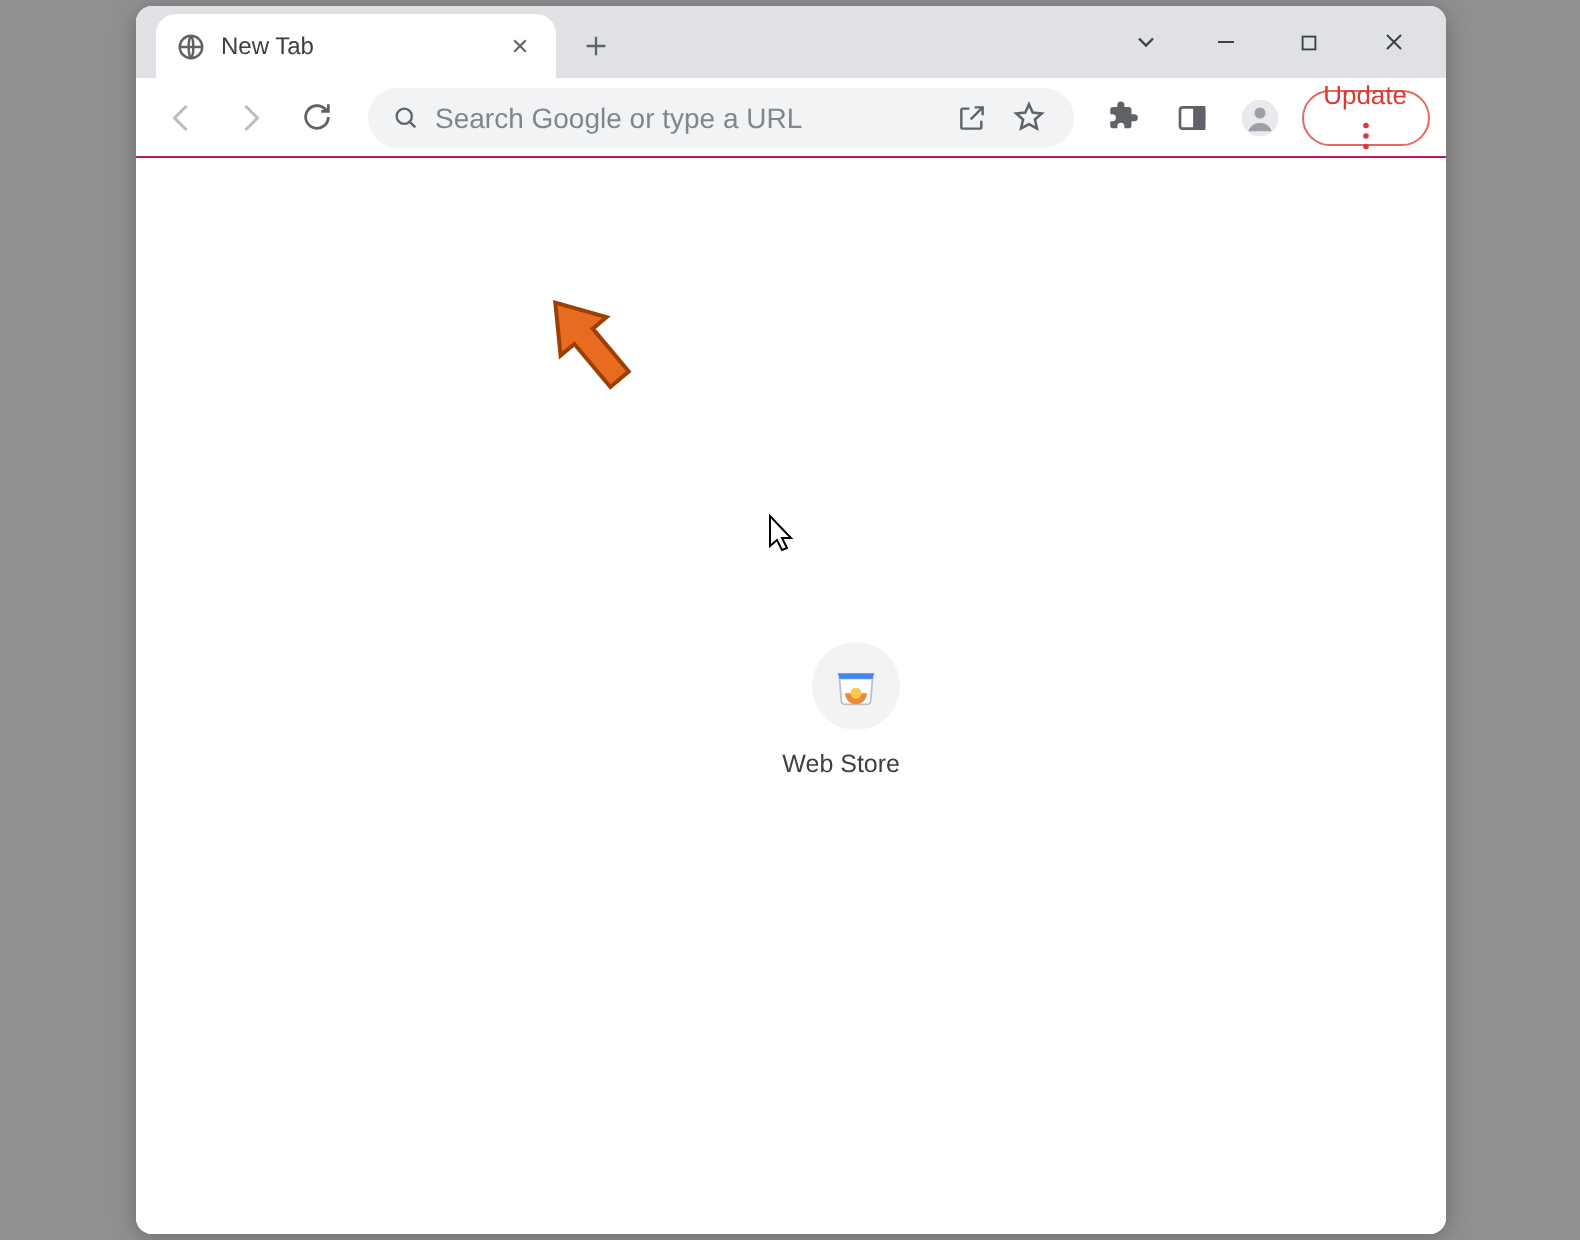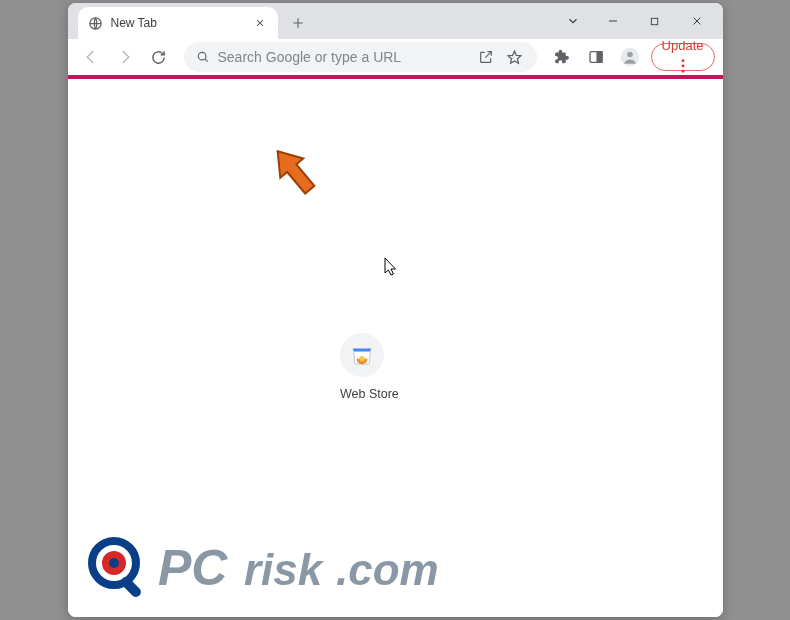--- a/index.html
+++ b/index.html
@@ -53,21 +53,21 @@
     width:40px; height:30px; display:flex; align-items:center; justify-content:center;
     color:#3c4043; cursor:pointer;
   }
   .winbtn.tabsearch { width:36px; }
 
   
   .toolbar {
     height:40px; background:#fff;
     display:flex; align-items:center;
     padding:0 8px; gap:4px;
-    border-bottom:4px solid #be185d;
+    border-bottom:1px solid #be185d;
   }
   .tbtn {
     width:30px; height:30px; display:flex; align-items:center; justify-content:center;
     color:#5f6368; border-radius:50%; cursor:pointer;
   }
   .tbtn.disabled { color:#b9bcc1; cursor:default;}
   .omnibox {
     flex:1; height:30px; background:#f1f3f4;
     border-radius:15px; display:flex; align-items:center;
     padding:0 12px; gap:8px; margin:0 6px;
@@ -88,22 +88,22 @@
     margin-left:2px;
     flex-direction:column;
   }
   .update-btn .menudots { color:#d93a32; }
 
   
   .content {
     flex:1; background:#fff; position:relative;
   }
   .shortcut {
-    position:absolute; left:50%; top:254px; transform:translateX(-50%);
-    width:110px; display:flex; flex-direction:column; align-items:flex-start; gap:10px;
+    position:absolute; left:50%; top:242px; transform:translateX(-50%);
+    width:110px; display:flex; flex-direction:column; align-items:flex-end; gap:10px;
     cursor:pointer;
   }
   .shortcut .circle {
     width:44px; height:44px; border-radius:50%;
     background:#f1f3f4; display:flex; align-items:center; justify-content:center;
   }
   .shortcut .label { font-size:12.5px; color:#3c4043; }
 
   .cursor-arrow {
     position:absolute; left:316px; top:178px; width:14px; height:20px;
@@ -265,33 +265,15 @@
     </div>
 
     <div class="annotation-arrow">
       <svg width="62" height="62" viewBox="0 0 62 62">
         <g transform="rotate(-40 31 31)">
           <path d="M31 4 L46 26 L37 26 L37 54 L25 54 L25 26 L16 26 Z" fill="#e86c1f" stroke="#9c3f04" stroke-width="2"></path>
         </g>
       </svg>
     </div>
 
-    <div class="watermark">
-      <svg width="66" height="66" viewBox="0 0 66 66">
-        <circle cx="28" cy="28" r="22" fill="none" stroke="#0a3f88" stroke-width="8"></circle>
-        <circle cx="28" cy="28" r="12" fill="#d62828"></circle>
-        <circle cx="28" cy="28" r="5" fill="#0a3f88"></circle>
-        <rect x="40" y="40" width="24" height="10" rx="5" transform="rotate(45 40 40)" fill="#0a3f88"></rect>
-      </svg>
-      <svg class="text" width="420" height="70" viewBox="0 0 420 70">
-        <defs>
-          <filter id="sh">
-              <feDropShadow dx="0" dy="0" stdDeviation="0" flood-color="#fff"></feDropShadow>
-            </filter>
-        </defs>
-        <text x="0" y="52" font-family="Arial Black, Arial, sans-serif" font-size="50" font-style="italic" font-weight="900" fill="#8a98a6" stroke="#ffffff" stroke-width="2" paint-order="stroke">PC</text>
-        <text x="86" y="52" font-family="Arial Black, Arial, sans-serif" font-size="44" font-style="italic" font-weight="900" fill="#8a98a6" stroke="#ffffff" stroke-width="2" paint-order="stroke">risk</text>
-        <text x="178" y="52" font-family="Arial Black, Arial, sans-serif" font-size="44" font-style="italic" font-weight="900" fill="#8a98a6" stroke="#ffffff" stroke-width="2" paint-order="stroke">.com</text>
-      </svg>
-    </div>
 
   </div>
 </div>
 
 </body></html>

